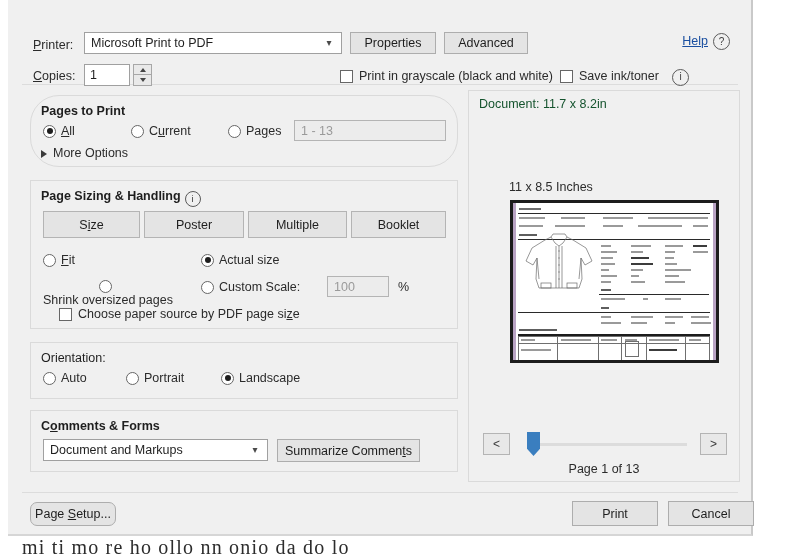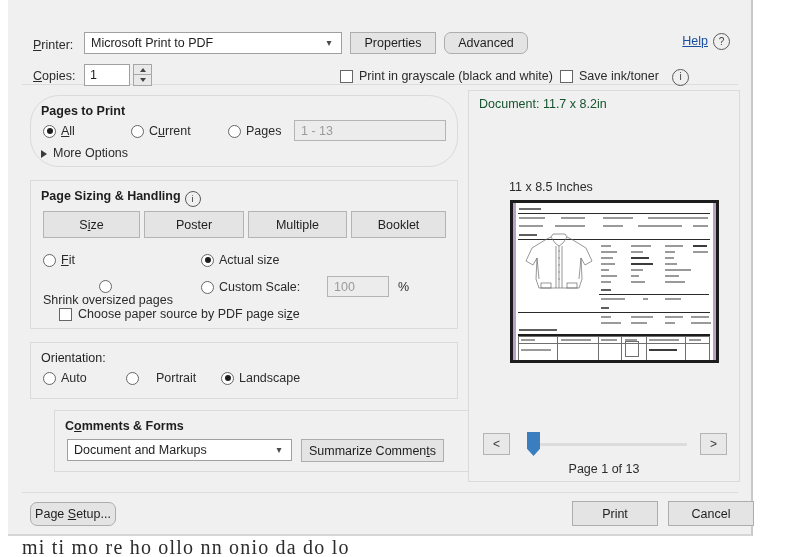--- a/index.html
+++ b/index.html
@@ -75,21 +75,21 @@
     box-sizing: border-box;
     font-size: 12.5px;
     color: #1e1e1e;
     display: flex;
     align-items: center;
     justify-content: center;
     cursor: default;
     white-space: nowrap;
   }
   #properties-btn { left: 328px; top: 18px; width: 86px; height: 22px; }
-  #advanced-btn   { left: 422px; top: 18px; width: 84px; height: 22px; border-radius: 7px; }
+  #advanced-btn   { left: 422px; top: 18px; width: 84px; height: 22px; }
 
   #help-link {
     position: absolute;
     right: 30px; top: 20px;
     font-size: 12.5px;
     color: #1a4fa0;
     text-decoration: underline;
     cursor: pointer;
   }
   #help-icon {
@@ -270,25 +270,25 @@
   #custom-scale-input { left: 296px; top: 95px; width: 62px; height: 21px; }
   #percent-sign {
     position: absolute; left: 367px; top: 99px;
     font-size: 12.5px; color: #2b2b2b;
   }
   #choose-paper-check { left: 12px; top: 126px; padding-left: 16px; }
 
   
   #group-orientation { top: 342px; height: 57px; }
   #radio-auto      { left: 12px; top: 28px; }
-  #radio-portrait  { left: 95px; top: 28px; gap: 12px; }
+  #radio-portrait  { left: 95px; top: 28px; }
   #radio-landscape { left: 190px; top: 28px; }
 
   
-  #group-comments { top: 410px; height: 62px; margin-left: 24px; }
+  #group-comments { top: 410px; height: 62px; }
   #comments-combo { left: 12px; top: 28px; width: 225px; height: 22px; }
   #summarize-btn  { left: 246px; top: 28px; width: 143px; height: 23px; }
 
   
   #preview-pane {
     position: absolute;
     left: 460px; top: 90px;
     width: 272px; height: 392px;
     background: #f0f0f0;
     border: 1px solid #dadada;

